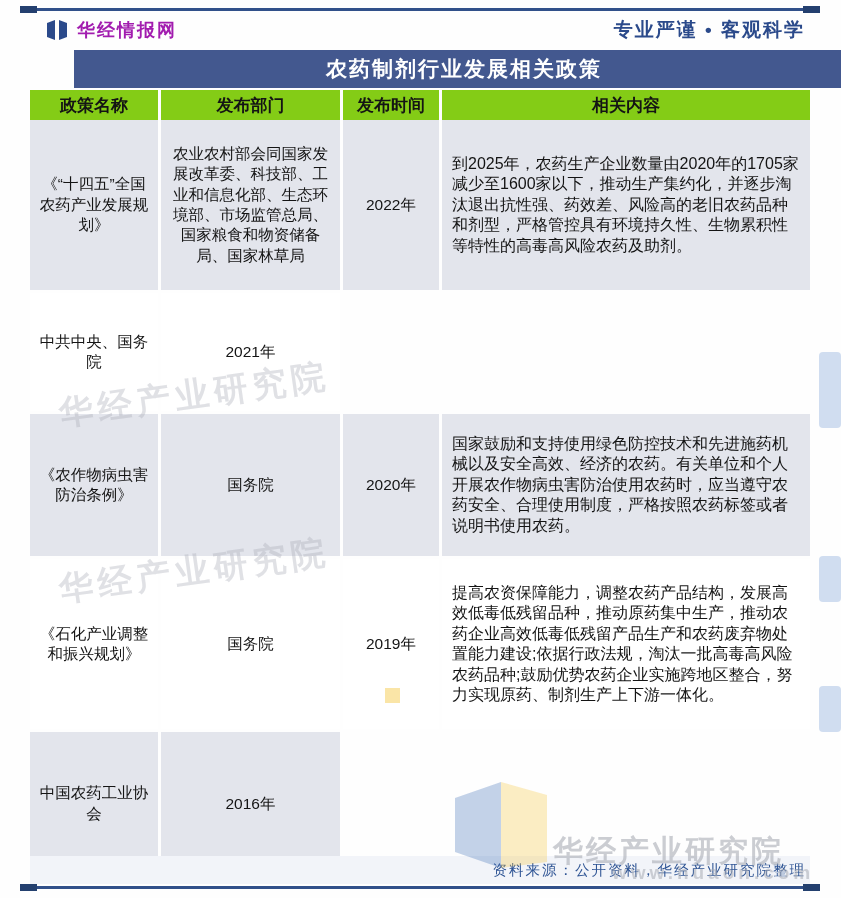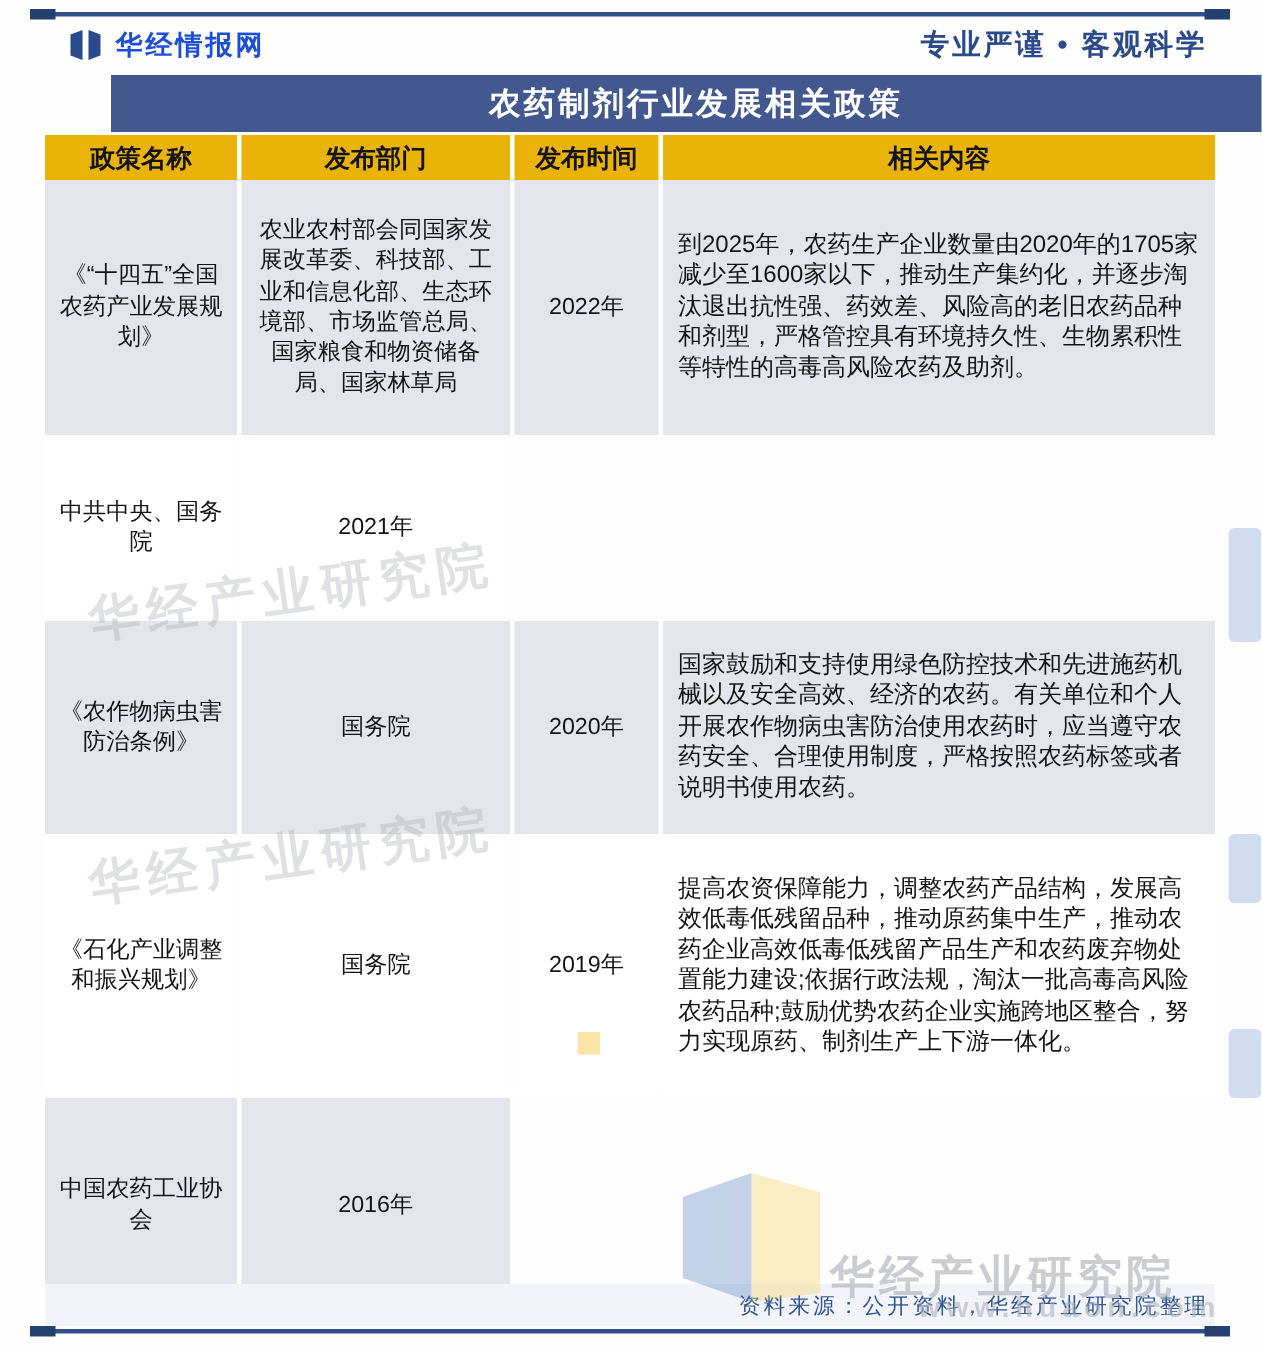--- a/index.html
+++ b/index.html
@@ -19,34 +19,34 @@
     content:"";position:absolute;top:-2px;width:17px;height:7px;background:#24406f;
   }
   .rule::before{left:0;}
   .rule::after{right:0;}
   .rule.top{top:8px;}
   .rule.bottom{top:886px;}
 
   
   .header{position:absolute;top:15px;left:45px;width:760px;height:30px;
     display:flex;justify-content:space-between;align-items:center;}
-  .brand{display:flex;align-items:center;gap:8px;color:#1d4ed8;font-size:18px;font-weight:bold;letter-spacing:2px;}
+  .brand{display:flex;align-items:center;gap:8px;color:#a21caf;font-size:18px;font-weight:bold;letter-spacing:2px;}
   .brand svg{display:block;}
   .slogan{color:#2b4a8b;font-size:19px;font-weight:bold;letter-spacing:2px;}
 
   
   .title-bar{position:absolute;top:50px;left:30px;width:780px;height:38px;
     background:#43588f;color:#ffffff;font-size:21px;font-weight:bold;letter-spacing:2px;
     display:flex;align-items:center;justify-content:center;margin-left:44px;}
 
   
   .thead{position:absolute;top:90px;left:30px;width:780px;height:30px;
     display:grid;grid-template-columns:128px 179px 96px 368px;gap:3px;
     font-weight:bold;font-size:17px;}
-  .thead .th{display:flex;align-items:center;justify-content:center;background:#eab308;}
+  .thead .th{display:flex;align-items:center;justify-content:center;background:#84cc16;}
 
   .tbody{position:absolute;top:120px;left:30px;width:780px;
     display:flex;flex-direction:column;gap:3px;}
   .row{display:grid;grid-template-columns:128px 179px 96px 368px;gap:3px;}
   .row:nth-child(odd) .cell{background:#e3e5ec;}
   .row:nth-child(even) .cell{background:#ffffff;}
   .row:nth-child(1){min-height:170px;}
   .row:nth-child(2){min-height:118px;}
   .row:nth-child(3){min-height:118px;}
   .row:nth-child(4){min-height:170px;}

